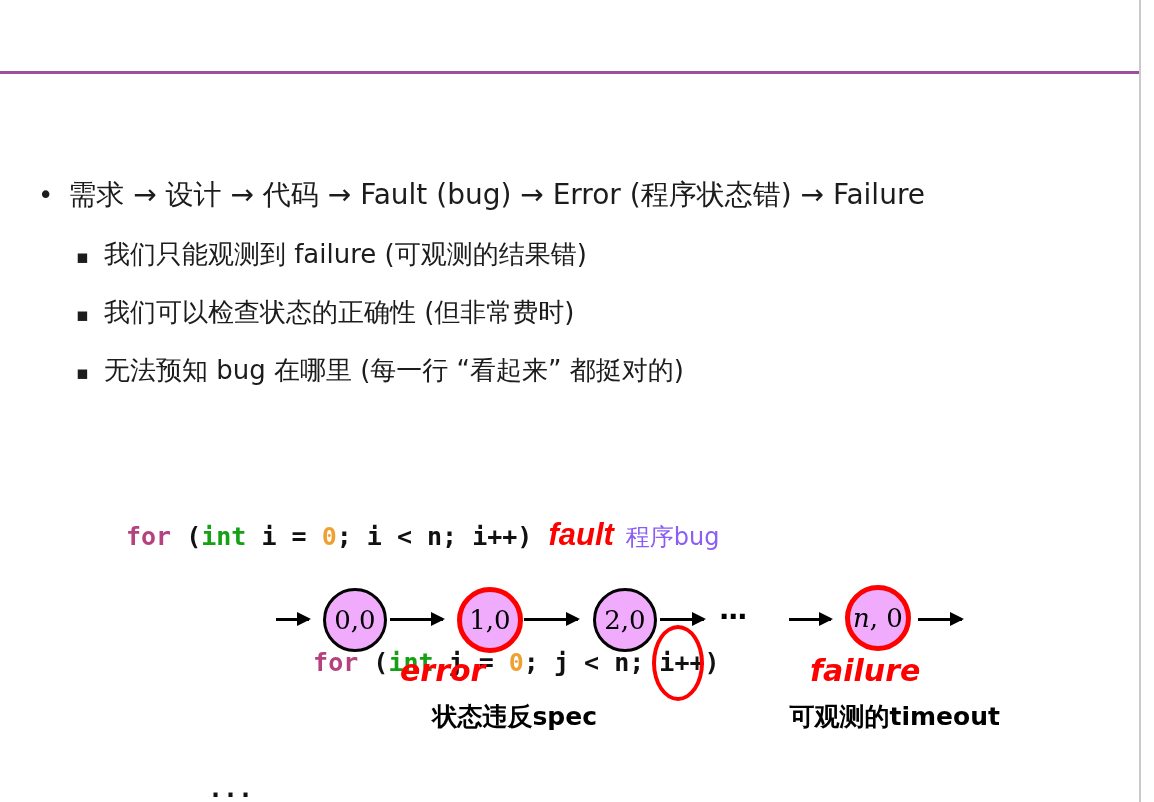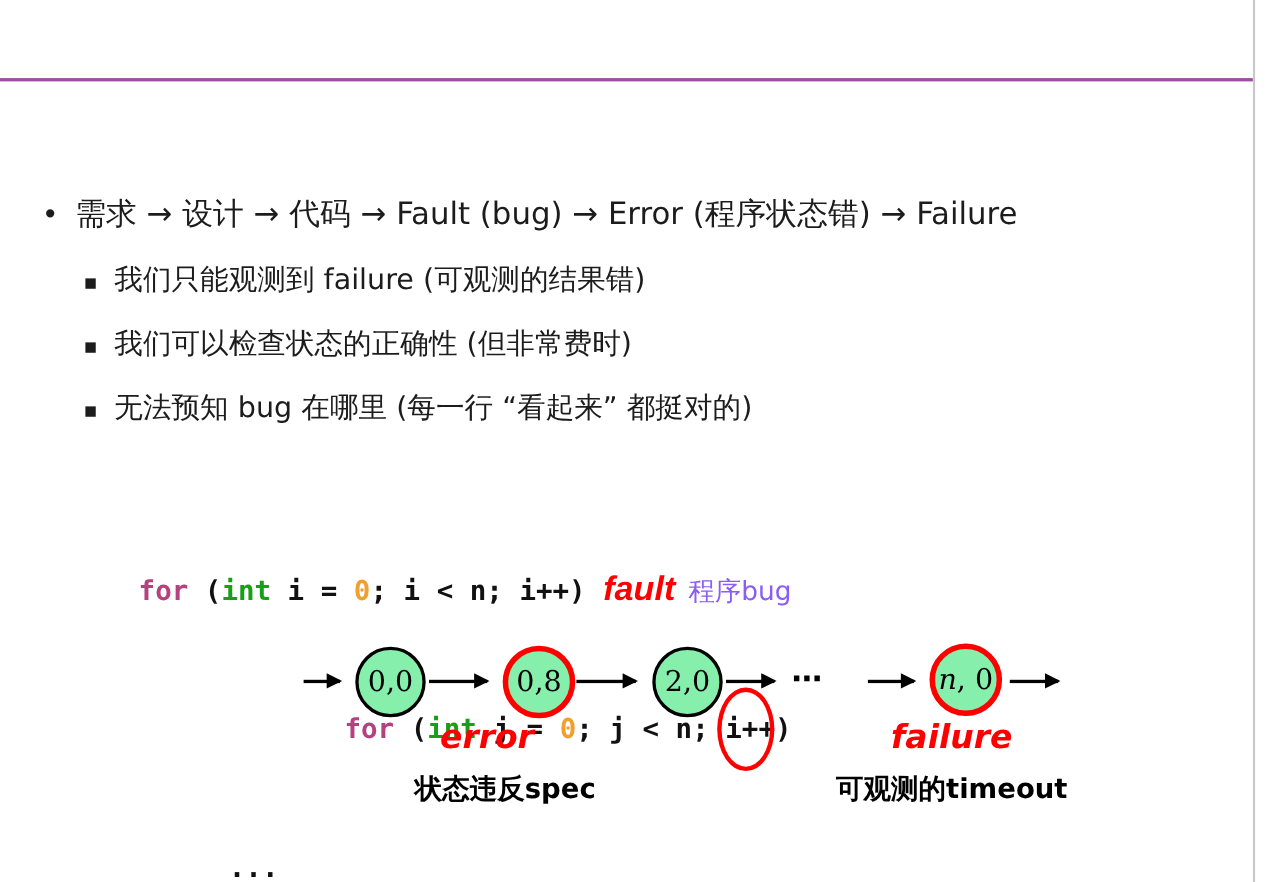--- a/index.html
+++ b/index.html
@@ -139,21 +139,21 @@
   .a4 { left: 660px; width: 44px; }
   .a5 { left: 789px; width: 42px; }
   .a6 { left: 918px; width: 44px; }
 
   .state {
     position: absolute;
     width: 58px;
     height: 58px;
     border: 3px solid #000;
     border-radius: 50%;
-    background: #86efac;
+    background: #f0abfc;
     display: flex;
     align-items: center;
     justify-content: center;
     font-family: "DejaVu Serif", "Liberation Serif", serif;
     font-size: 26px;
     color: #000;
     white-space: pre;
   }
   .state.red { border: 5px solid var(--red, #fe0000); width: 56px; height: 56px; }
   .s1 { left: 323px; top: 588px; }
@@ -183,21 +183,21 @@
     font-size: 30px;
     color: var(--red, #fe0000);
     white-space: nowrap;
   }
   .error-label   { left: 400px; }
   .failure-label { left: 810px; }
 
   .caption {
     position: absolute;
     top: 700px;
-    text-align: left;
+    text-align: right;
     font-weight: bold;
     font-size: 25px;
     color: #000;
     white-space: nowrap;
   }
   .c1 { left: 377px; width: 220px; }
   .c2 { left: 760px; width: 240px; }
 </style>
 </head>
 <body>
@@ -229,21 +229,21 @@
   <div class="code">
     <div class="line1"><span class="kw">for</span><span> (</span><span class="tp">int</span><span> i = </span><span class="num">0</span><span>; i &lt; n; i++)</span><span class="fault-label">fault</span><span class="fault-cn">程序bug</span></div>
     <div class="line2"><span class="kw">for</span><span> (</span><span class="tp">int</span><span> j = </span><span class="num">0</span><span>; j &lt; n; </span><span class="circled"><span class="ring"></span><span>i+</span></span><span>+)</span></div>
     <div class="line3">...</div>
   </div>
 
   <div>
     <div class="arrow a1"></div>
     <div class="state s1"><span>0,0</span></div>
     <div class="arrow a2"></div>
-    <div class="state red s2"><span>0,8</span></div>
+    <div class="state red s2"><span>1,0</span></div>
     <div class="arrow a3"></div>
     <div class="state s3"><span>2,0</span></div>
     <div class="arrow a4"></div>
     <div class="dots">⋯</div>
     <div class="arrow a5"></div>
     <div class="state red s4"><span class="var">n</span><span>, 0</span></div>
     <div class="arrow a6"></div>
 
     <div class="hand-label error-label">error</div>
     <div class="hand-label failure-label">failure</div>

